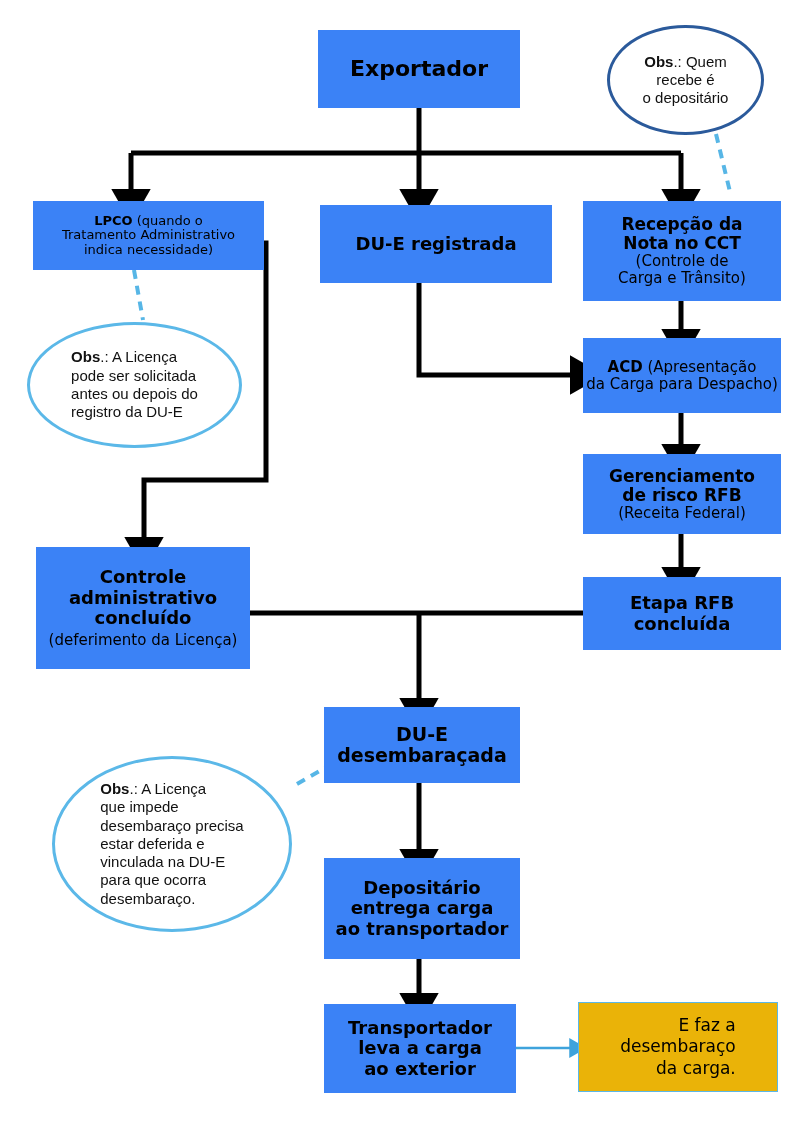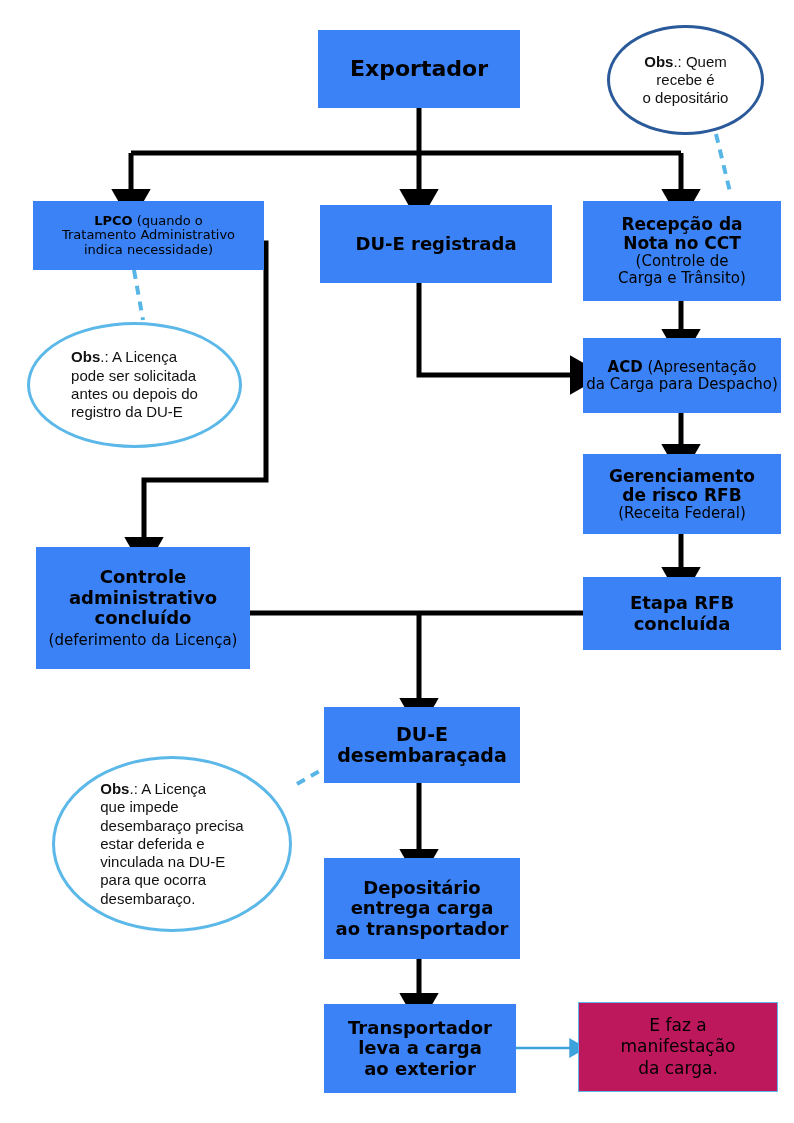--- a/index.html
+++ b/index.html
@@ -16,23 +16,23 @@
   .node .inline-b{font-weight:bold;}
 
   .ellipse{position:absolute;border-radius:50%;background:#ffffff;
            border:3px solid #5BB8E8;box-sizing:border-box;
            display:flex;align-items:center;justify-content:center;
            color:#111;line-height:1.22;font-family:"Liberation Sans", sans-serif;}
   .ellipse.dark{border-color:#2B5A9B;}
   .ellipse .b{font-weight:bold;}
   .ellipse .txt{padding:0 14px;}
 
-  .plainbox{position:absolute;background:#be185d;border:1.5px solid #5BB8E8;
+  .plainbox{position:absolute;background:#eab308;border:1.5px solid #5BB8E8;
             box-sizing:border-box;display:flex;align-items:center;
-            justify-content:center;text-align:center;color:#000;line-height:1.25;}
+            justify-content:center;text-align:right;color:#000;line-height:1.25;}
 </style>
 </head>
 <body>
 
 <div id="canvas">
 
   <svg class="edges" viewBox="0 0 794 1123" xmlns="http://www.w3.org/2000/svg">
     <defs>
       <marker id="arrowBlack" markerWidth="10" markerHeight="10" refX="1.5" refY="4" orient="auto" markerUnits="strokeWidth">
         <path d="M0,0 L0,8 L7,4 z" fill="#000000"></path>
@@ -155,21 +155,21 @@
     <div>
       <div class="ttl">Transportador</div>
       <div class="ttl">leva a carga</div>
       <div class="ttl">ao exterior</div>
     </div>
   </div>
 
   <div class="plainbox" style="left:578px;top:1002px;width:200px;height:90px;font-size:17px;">
     <div>
       <div>E faz a</div>
-      <div>manifestação</div>
+      <div>desembaraço</div>
       <div>da carga.</div>
     </div>
   </div>
 
   <div class="ellipse dark" style="left:607px;top:25px;width:157px;height:110px;font-size:15px;">
     <div class="txt" style="text-align:center;">
       <div><span class="b">Obs</span><span>.: Quem</span></div>
       <div>recebe é</div>
       <div>o depositário</div>
     </div>

